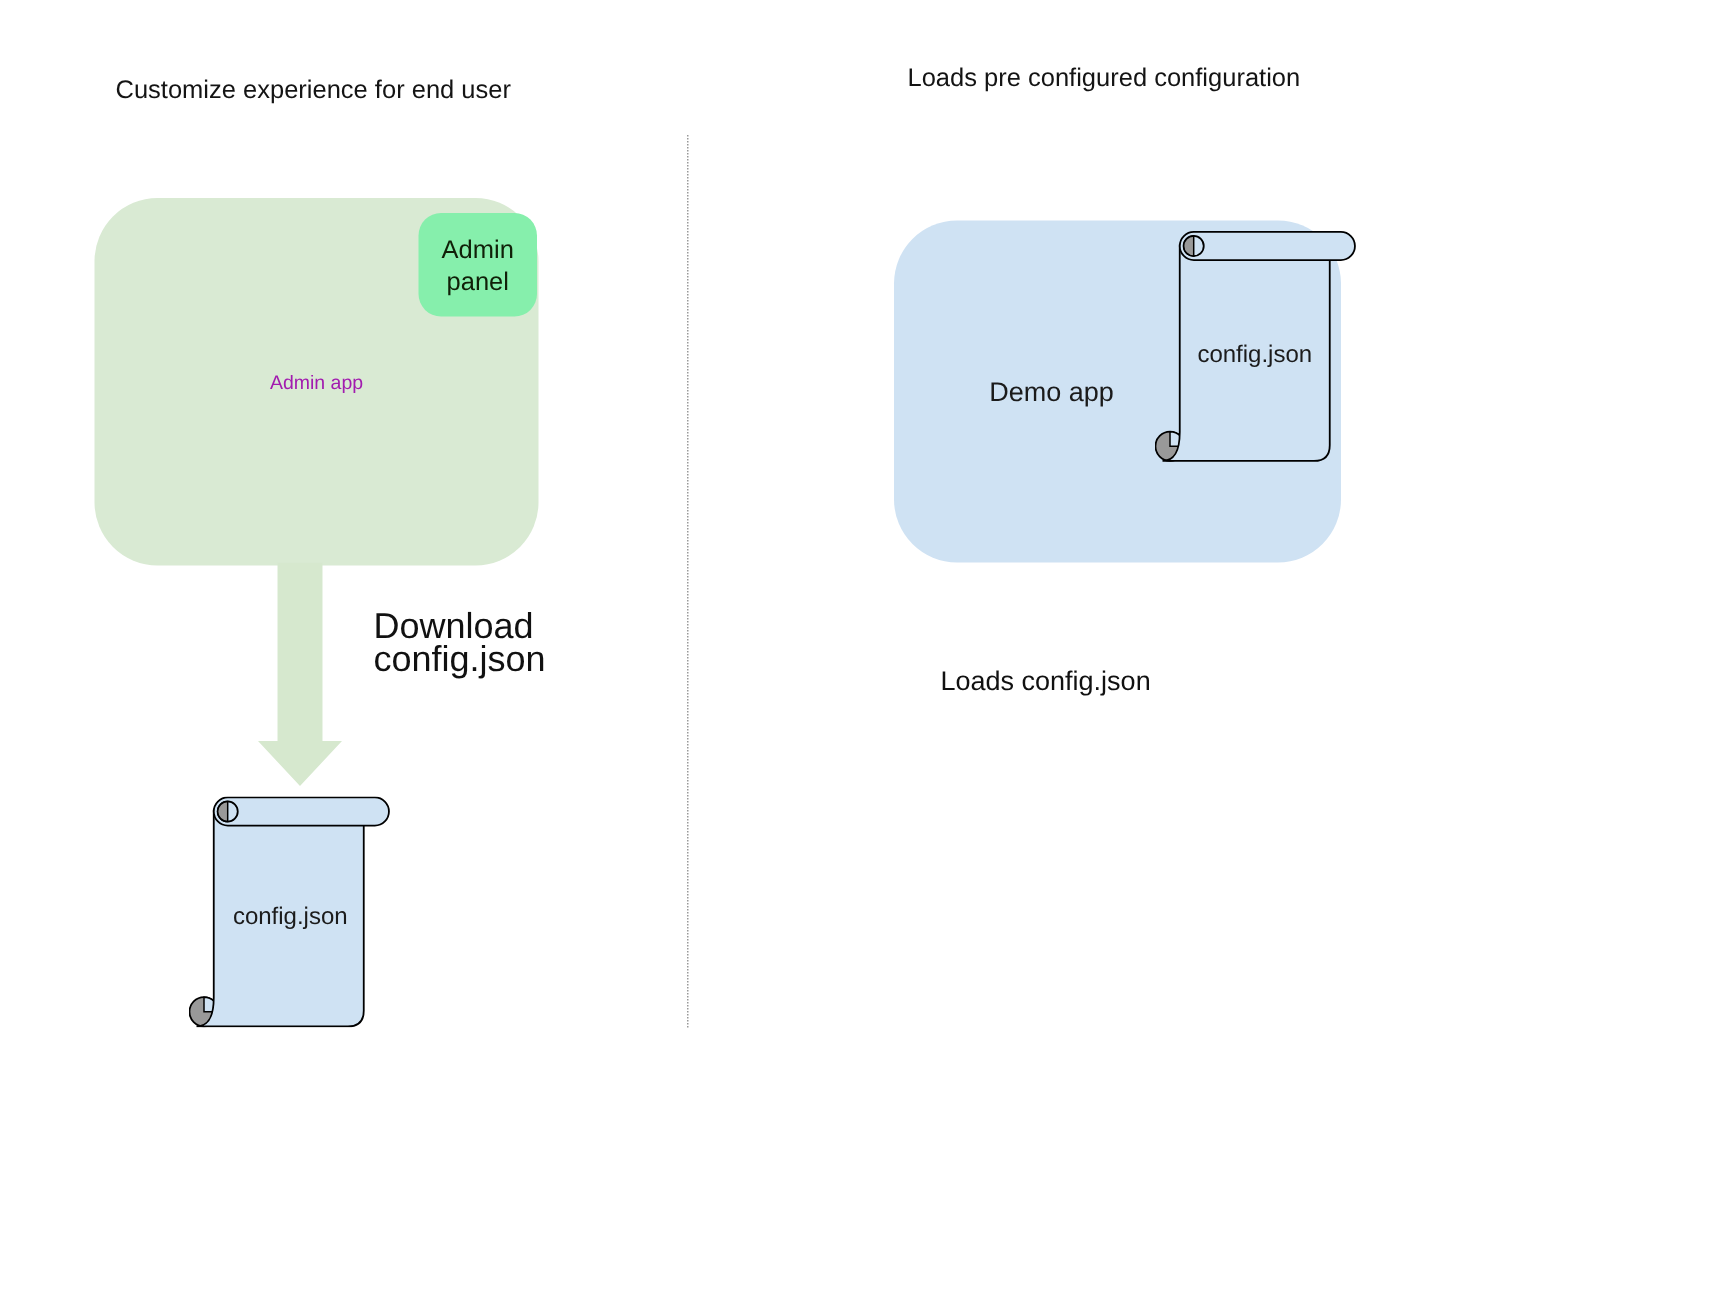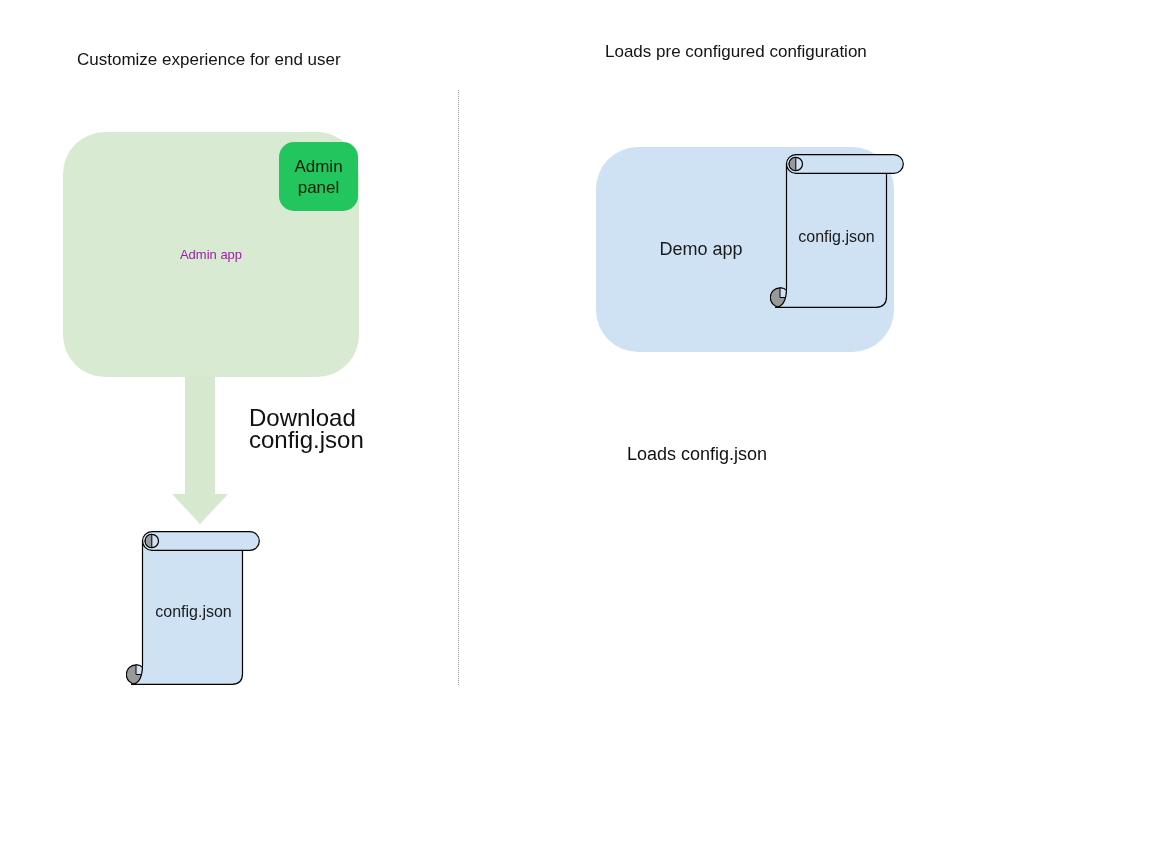--- a/index.html
+++ b/index.html
@@ -27,42 +27,42 @@
   
   .scroll-svg{width:134px;height:154px;display:block;}
   #scroll-left{left:126px;top:531px;}
   #scroll-left-label{left:143px;top:603px;width:101px;text-align:center;font-size:16px;color:#1b1b1b;}
   
   #divider{left:458px;top:90px;width:0;height:595px;border-left:1px dotted #999999;}
   
   #right-title{left:605px;top:42px;}
   #left-title{left:77px;top:50px;}
   #demo-box{
-    left:596px;top:147px;width:298px;height:205px;border-radius:42px;
+    left:596px;top:147px;width:298px;height:228px;border-radius:42px;
   }
   #demo-label-wrap{
     position:absolute;left:0;top:0;width:210px;height:100%;
     display:flex;align-items:center;justify-content:center;
   }
   #demo-label-wrap .app-label{font-size:18px;color:#1b1b1b;}
   #scroll-right{left:770px;top:154px;}
   #scroll-right-label{left:786px;top:228px;width:101px;text-align:center;font-size:16px;color:#1b1b1b;}
   #loads-caption{left:627px;top:444px;font-size:18px;text-align:right;}
 </style>
 </head>
 <body>
 
 <div id="canvas">
 
   <div class="abs section-title" id="left-title">Customize experience for end user</div>
   <div class="abs section-title" id="right-title">Loads pre configured configuration</div>
 
   <div class="abs" id="admin-box" style="background-color: rgb(217, 234, 211);">
     <span class="app-label">Admin app</span>
-    <div id="admin-badge" style="background-color: #22c55e;">
+    <div id="admin-badge" style="background-color: #86efac;">
       <span class="badge-label">Admin panel</span>
     </div>
   </div>
 
   <svg class="abs" id="download-arrow" viewBox="0 0 56 150">
     <path d="M13,0 H43 V119 H56 L28,149 L0,119 H13 Z" fill="#d6e8ce"></path>
   </svg>
 
   <div class="abs" id="download-caption">
     <span>Download</span>

